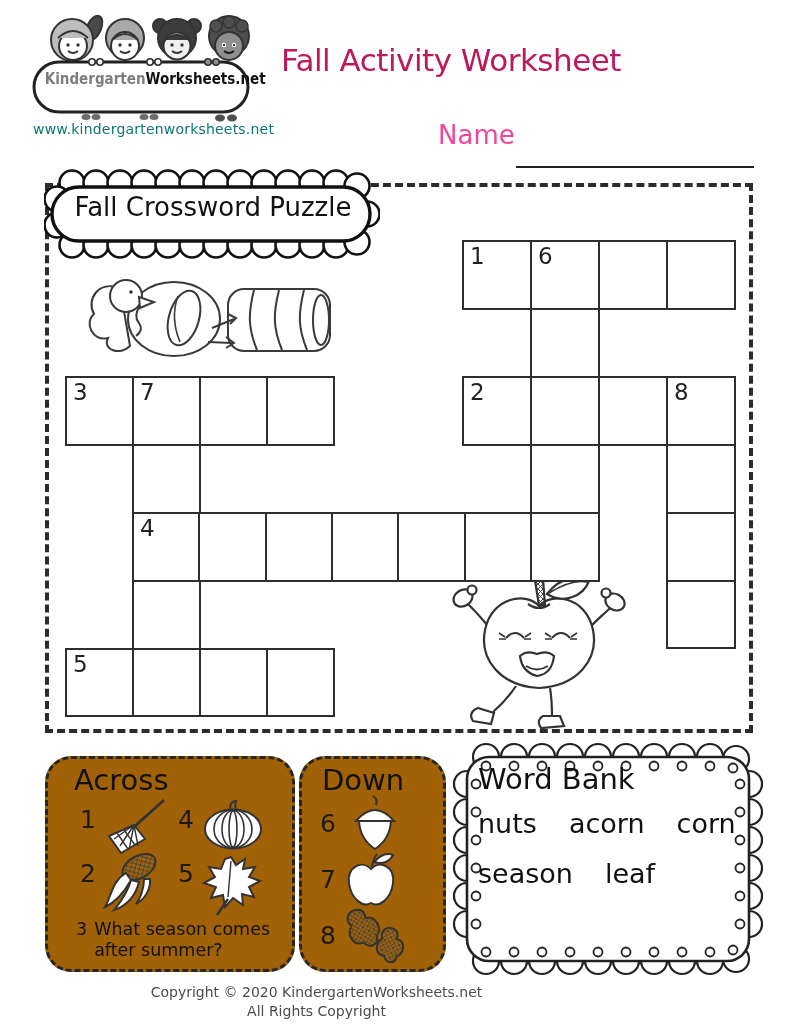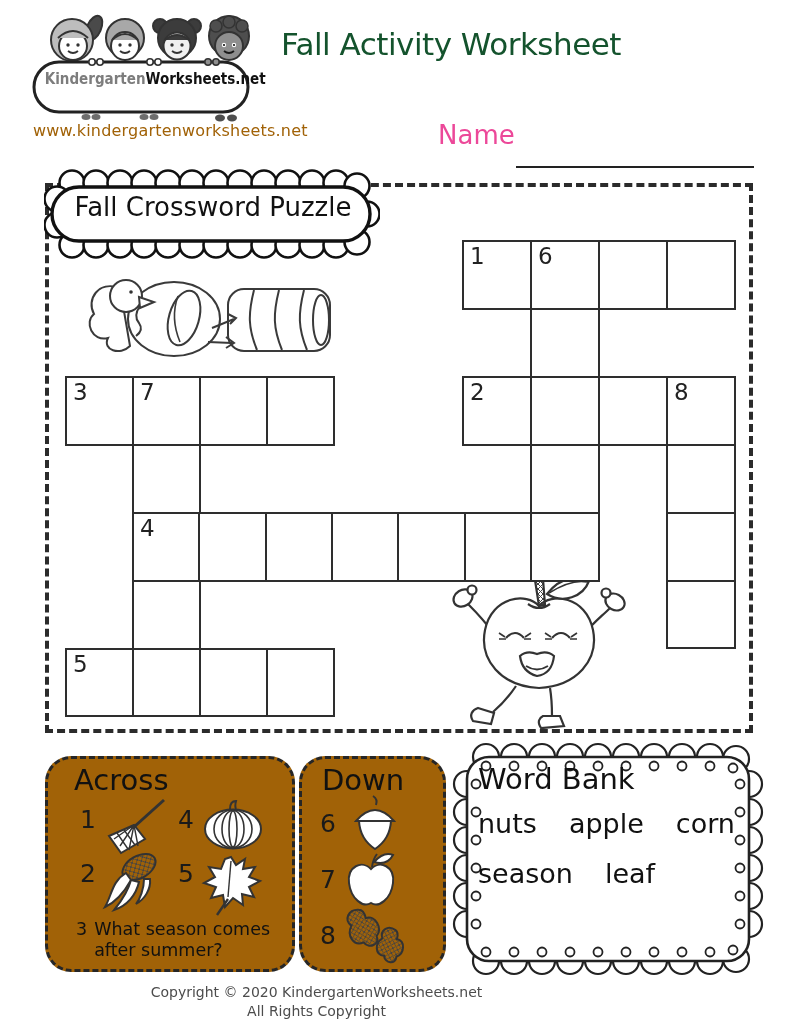--- a/index.html
+++ b/index.html
@@ -5,22 +5,22 @@
   html,body{margin:0;padding:0;background:#fff;}
   .page{position:relative;width:800px;height:1035px;background:#fff;overflow:hidden;
         font-family:"DejaVu Sans",sans-serif;color:#1a1a1a;}
   .abs{position:absolute;}
   svg{display:block;}
   
   .brand-text{position:absolute;left:34px;top:70px;width:214px;text-align:center;white-space:nowrap;
               transform:scaleX(.90);transform-origin:center;font-size:15px;}
   .brand-k{color:#7d7d7d;font-weight:bold;}
   .brand-w{color:#111;font-weight:bold;}
-  .site-url{position:absolute;left:33px;top:121px;font-size:16px;color:#a16207;letter-spacing:.2px;}
-  .page-title{position:absolute;left:281px;top:26px;font-size:31px;letter-spacing:-.5px;color:#14532d;}
+  .site-url{position:absolute;left:33px;top:121px;font-size:14px;color:#0f766e;letter-spacing:.2px;}
+  .page-title{position:absolute;left:281px;top:42px;font-size:31px;letter-spacing:-.5px;color:#be185d;}
   .name-label{position:absolute;left:438px;top:120px;font-size:26px;color:#ec4899;}
   .name-line{position:absolute;left:516px;top:136px;width:238px;height:30px;border-bottom:2px solid #222;}
   
   .puzzle-box{position:absolute;left:45px;top:183px;width:700px;height:542px;border:4px dashed #2b2b2b;}
   .bubble-text{position:absolute;left:46px;top:192px;width:334px;text-align:center;font-size:26px;color:#111;}
   .cell{position:absolute;background:#fff;border:2px solid #2e2e2e;box-sizing:border-box;}
   .cellnum{position:absolute;top:1px;left:6px;font-size:23px;color:#222;}
   
   .clue-box{position:absolute;border:3px dashed #262626;border-radius:26px;box-sizing:border-box;background:#a16207;}
   .across-box{left:45px;top:756px;width:250px;height:216px;}
@@ -427,21 +427,21 @@
           <circle cx="288" cy="98" r="4.5"></circle>
         <circle cx="288" cy="126" r="4.5"></circle>
           <circle cx="288" cy="154" r="4.5"></circle>
           <circle cx="288" cy="182" r="4.5"></circle>
       </g>
     </svg>
   </div>
   <div class="wb-title">Word Bank</div>
   <div class="wb-row" style="top:808px;">
     <span>nuts</span>
-    <span>apple</span>
+    <span>acorn</span>
     <span>corn</span>
   </div>
   <div class="wb-row" style="top:858px;">
     <span>season</span>
     <span>leaf</span>
   </div>
 
   <div class="footer" style="top:984px;">Copyright © 2020 KindergartenWorksheets.net</div>
   <div class="footer" style="top:1003px;">All Rights Copyright</div>
 

